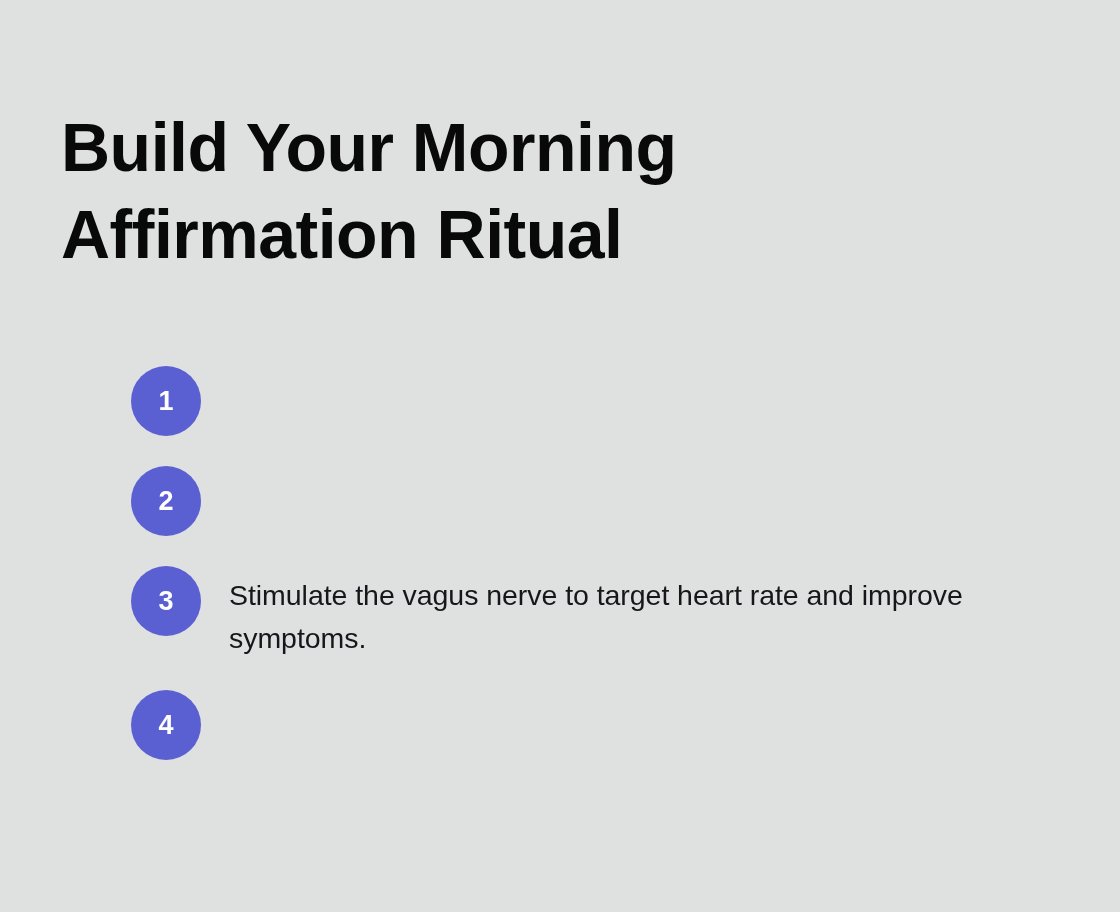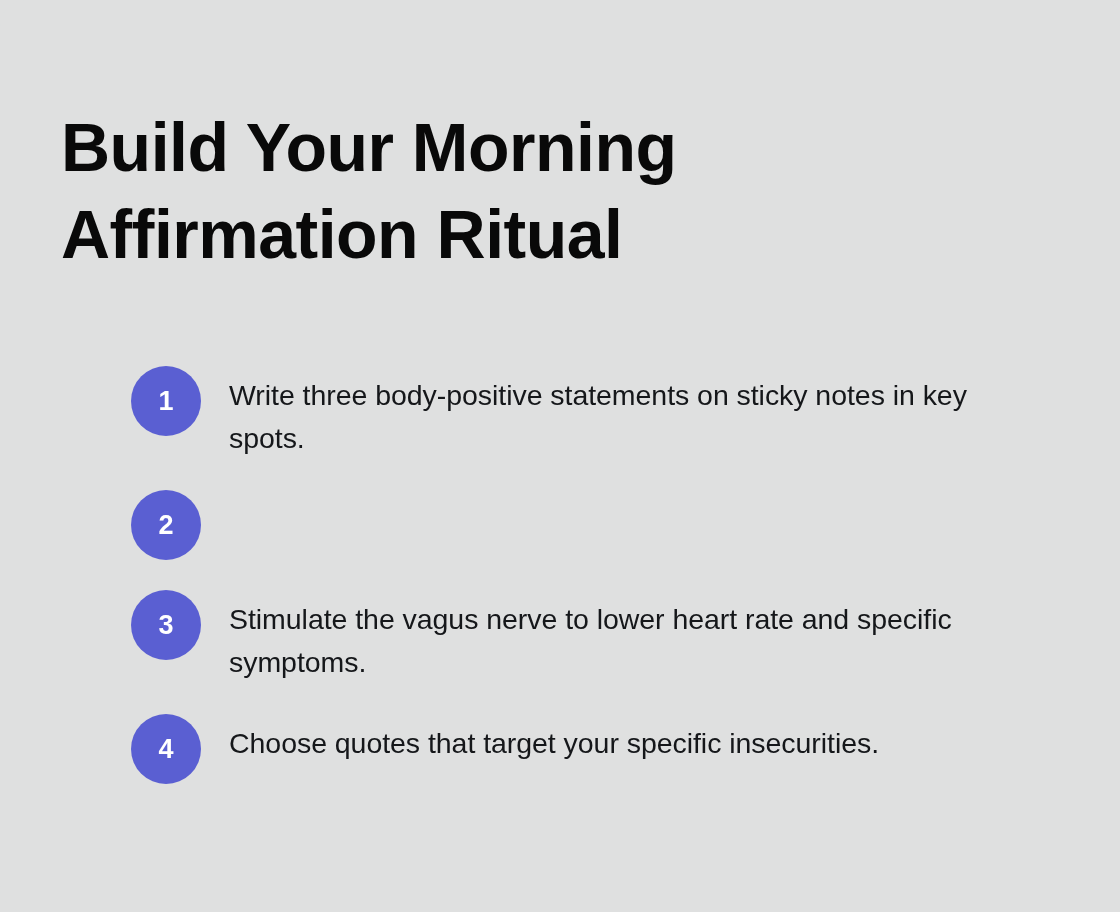--- a/index.html
+++ b/index.html
@@ -90,32 +90,30 @@
 <body>
 
 <div class="infographic">
 
   <h1 class="title">Build Your Morning Affirmation Ritual</h1>
 
   <ol class="steps">
 
     <li class="step s1">
       <span class="step-badge">1</span>
-      <span class="step-text">Write three body-positive statements on sticky notes in key spots.</span>
     </li>
 
     <li class="step s2">
       <span class="step-badge">2</span>
     </li>
 
     <li class="step s3">
       <span class="step-badge">3</span>
-      <span class="step-text">Stimulate the vagus nerve to lower heart rate and specific symptoms.</span>
+      <span class="step-text">Stimulate the vagus nerve to target heart rate and improve symptoms.</span>
     </li>
 
     <li class="step s4">
       <span class="step-badge">4</span>
-      <span class="step-text">Choose quotes that target your specific insecurities.</span>
     </li>
 
   </ol>
 
 </div>
 
 </body></html>

